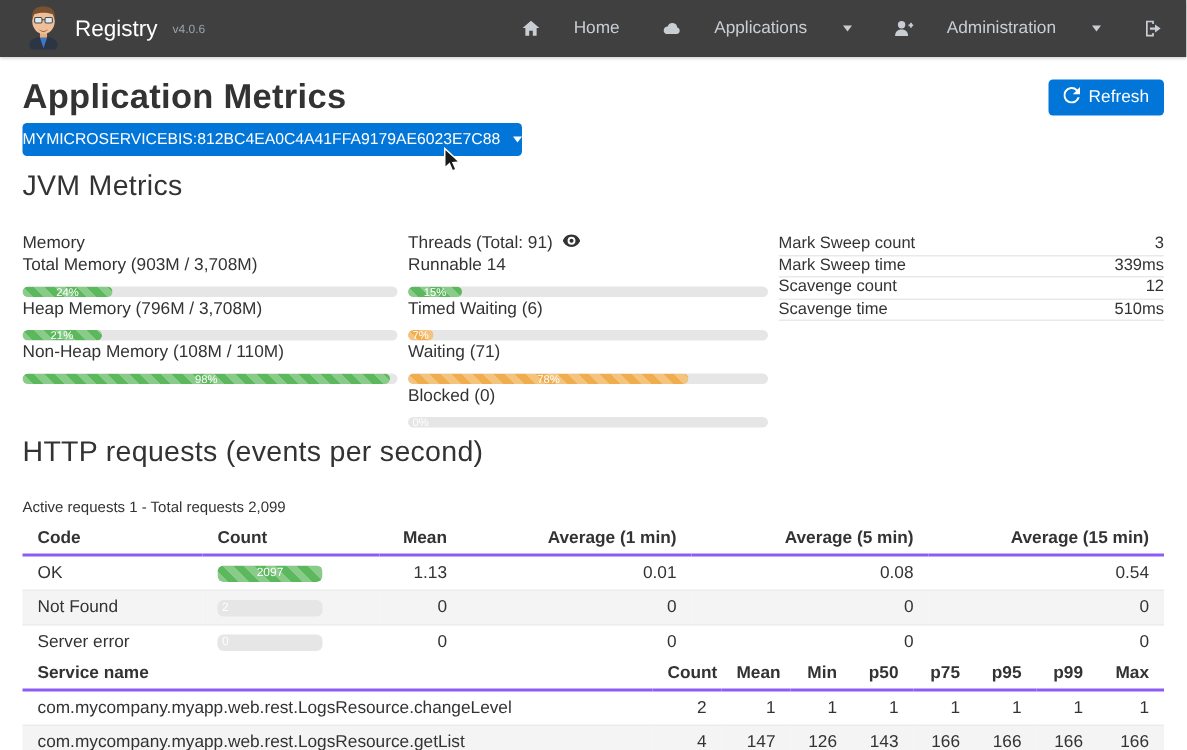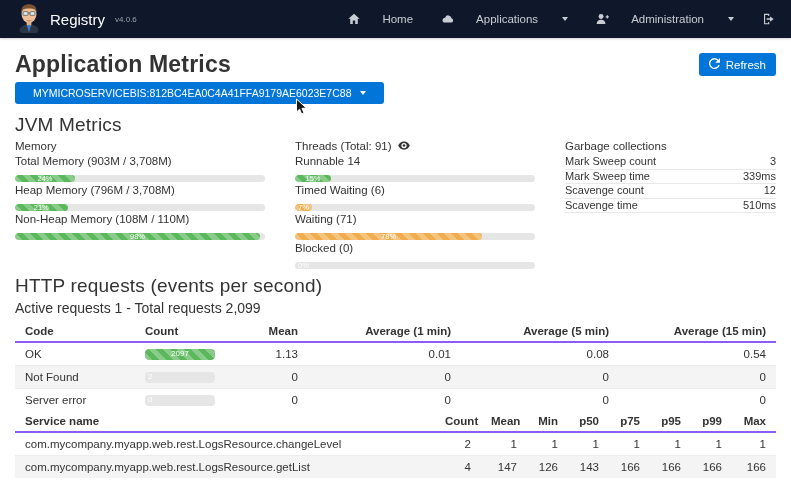--- a/index.html
+++ b/index.html
@@ -5,62 +5,62 @@
   * { box-sizing: border-box; }
   html,body { margin:0; padding:0; }
   body {
     width:791px; height:500px; overflow:hidden;
     background:#fff; color:#333;
     font-family:"Liberation Sans", sans-serif;
     font-size:11.5px;
   }
   
   .navbar {
-    height:38px; background:#0f172a; display:flex; align-items:center;
+    height:38px; background:#404040; display:flex; align-items:center;
     padding:12px 16px; box-shadow:0 1px 2px rgba(0,0,0,.18);
   }
   .brand { display:flex; align-items:center; gap:8px; cursor:pointer; }
   .brand-name { color:#fff; font-size:15px; }
   .brand-version { color:#9aa2ab; font-size:8px; margin-left:2px; }
   .nav-items { margin-left:auto; display:flex; align-items:center; gap:28px; }
   .nav-item { display:flex; align-items:center; gap:22px; color:#c9ced4; font-size:11.5px; cursor:pointer; }
   .nav-item svg { display:block; }
   .caret { width:0; height:0; border-left:3.5px solid transparent; border-right:3.5px solid transparent; border-top:4px solid #c9ced4; margin-left:2px; }
   .caret-white { border-top-color:#fff; }
   
   .container { padding:0 15px; }
   .header-row { display:flex; justify-content:space-between; align-items:center; margin:13px 0 0; }
   h1 { font-size:23px; font-weight:700; margin:0; color:#333; letter-spacing:.2px; }
   h2 { font-size:19px; font-weight:400; margin:0; color:#333; letter-spacing:.2px; }
   .btn { background:#0275d8; color:#fff; border:none; border-radius:3px; font-family:inherit; cursor:pointer; }
   .btn-refresh { font-size:11.5px; padding:5px 10px; display:flex; align-items:center; gap:6px; }
   .instance-row { margin-top:4px; position:relative; }
-  .btn-instance { font-size:10.5px; padding:5px 18px; display:inline-flex; align-items:center; gap:7px; }
-  .h2-jvm { margin-top:10px; margin-bottom:4px; }
-  
-  .cols { display:flex; gap:30px; }
+  .btn-instance { font-size:10.5px; padding:5px 0; display:inline-flex; align-items:center; gap:7px; }
+  .h2-jvm { margin-top:10px; margin-bottom:20px; }
+  
+  .cols { display:flex; gap:7px; }
   .col-left  { width:250px; }
   .col-mid   { width:240px; }
   .col-right { flex:1; }
   .col-title { font-size:11.5px; margin-bottom:3px; display:flex; align-items:center; gap:6px; }
   .bar-group { margin-bottom:2px; }
   .metric-label { margin-bottom:7px; line-height:13px; }
   .progress { height:7px; background:#e6e6e6; border-radius:4px; position:relative; overflow:hidden; margin-bottom:2px; }
   .progress-fill { height:100%; border-radius:4px; }
   .c-green  { background-color:#5cb85c; }
   .c-orange { background-color:#f0ad4e; }
   .c-gray   { background-color:#e6e6e6; }
   .c-green, .c-orange {
     background-image:repeating-linear-gradient(45deg, rgba(255,255,255,.28) 0 5px, rgba(255,255,255,0) 5px 10px);
   }
   .pct { position:absolute; top:50%; font-size:7.5px; color:#fff; line-height:1; white-space:nowrap; }
   .gc-row { display:flex; justify-content:space-between; border-bottom:1px solid #e9e9e9; padding:0 0 1px; line-height:12.5px; font-size:11px; }
   
   .h2-http { margin-top:4px; }
-  .http-sub { margin-top:3px; margin-bottom:5px; font-size:14px; }
+  .http-sub { margin-top:20px; margin-bottom:5px; font-size:10px; }
   table { width:100%; border-collapse:collapse; font-size:11.5px; table-layout:fixed; }
   th { font-weight:bold; text-align:left; padding:4px 10px; border-bottom:2px solid #8b5cf6; }
   td { padding:5px 10px; border-top:1px solid #ececec; }
   th.num, td.num { text-align:right; }
   tbody tr:nth-child(even) { background:#f4f4f4; } 
   .count-bar { width:70px; height:11px; margin:0; }
   .count-bar .pct { font-size:8px; }
   .h2-services { margin-top:7px; margin-bottom:4px; }
   
   .w-code{width:120px}.w-count{width:118px}.w-mean{width:55px}.w-a1{width:153px}.w-a5{width:158px}
@@ -227,21 +227,20 @@
           <div class="bar-group">
             <div class="metric-label">Blocked (0)</div>
             <div class="progress">
               <div class="progress-fill c-orange" style="width: 0%;"></div>
               <span class="pct" style="left: 3px; transform: translate(0px, -50%);">0%</span>
             </div>
           </div>
         </div>
     </div>
     <div class="col-right">
-      <div class="col-title">Garbage collections</div>
       <div>
 
           <div class="gc-row">
             <span>Mark Sweep count</span>
             <span>3</span>
           </div>
 
           <div class="gc-row">
             <span>Mark Sweep time</span>
             <span>339ms</span>

